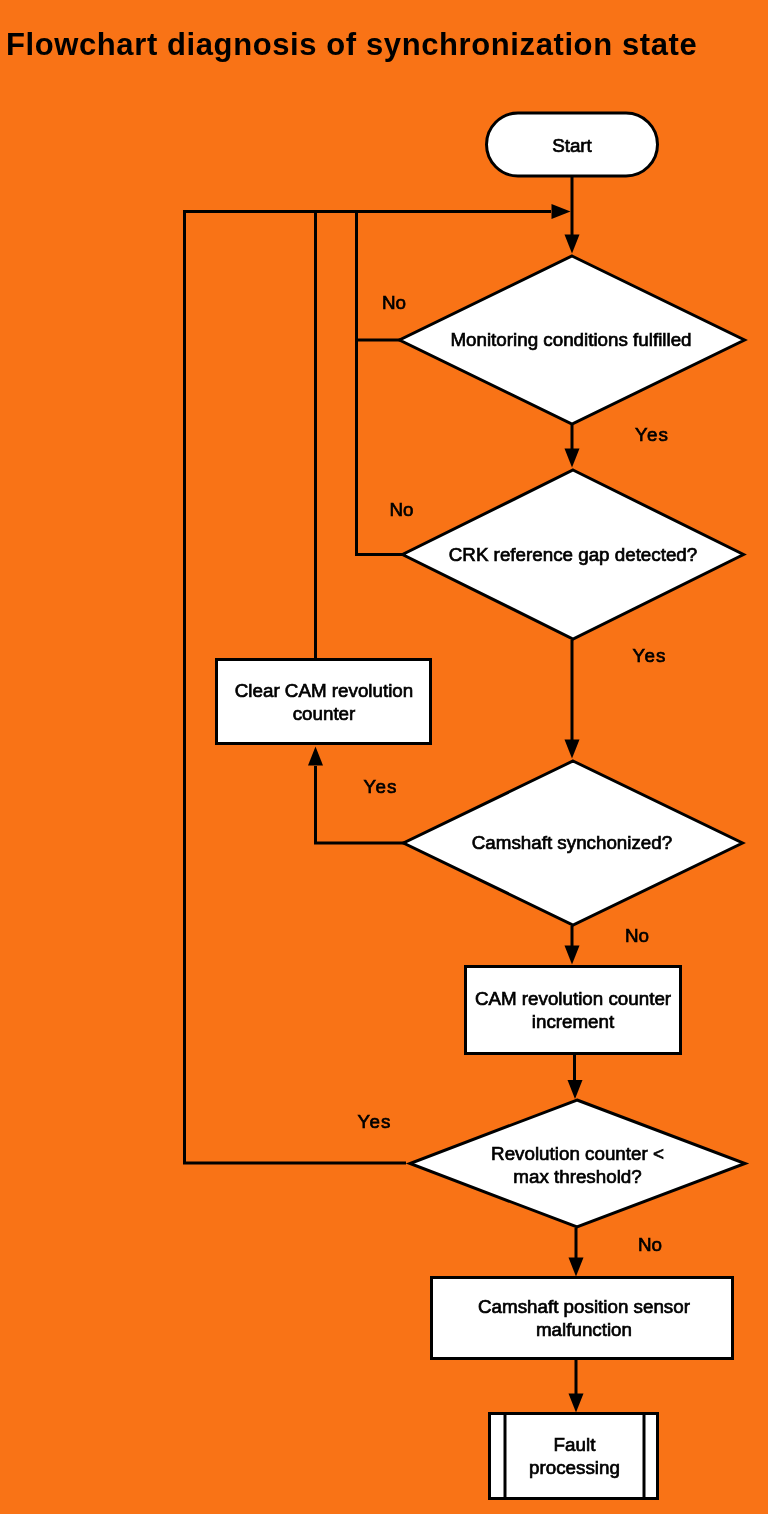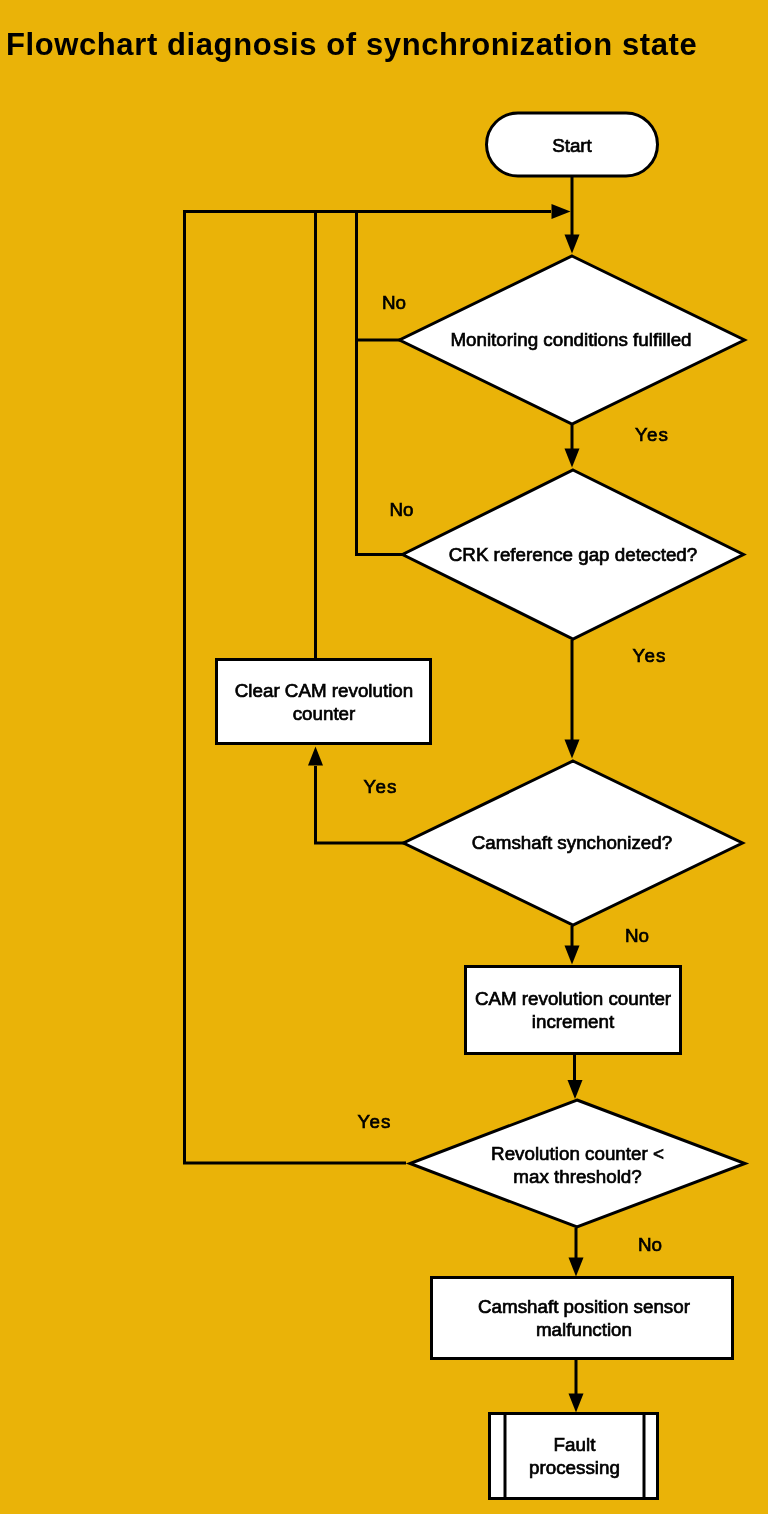--- a/index.html
+++ b/index.html
@@ -1,16 +1,16 @@
 <!DOCTYPE html>
 <html><head>
 <meta charset="utf-8">
 <style>
   html,body{margin:0;padding:0;background:#ffffff;}
-  #page{width:768px;height:1514px;position:relative;background:#eab308;overflow:hidden;}
+  #page{width:768px;height:1514px;position:relative;background:#f97316;overflow:hidden;}
   svg{display:block;}
   text{font-family:"Liberation Sans",sans-serif;fill:#000;}
 </style>
 </head>
 <body>
 <div id="page">
 <svg width="768" height="1514" viewBox="0 0 768 1514">
 
   <text id="title" x="6" y="55" font-size="31" font-weight="bold" letter-spacing="0.6">Flowchart diagnosis of synchronization state</text>
 

